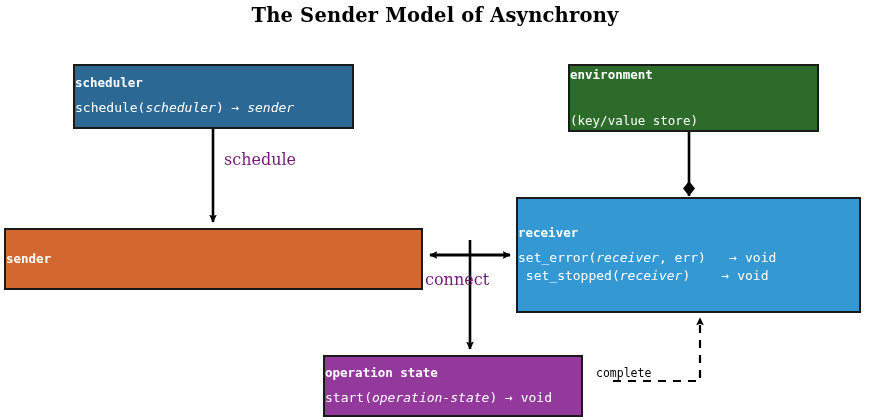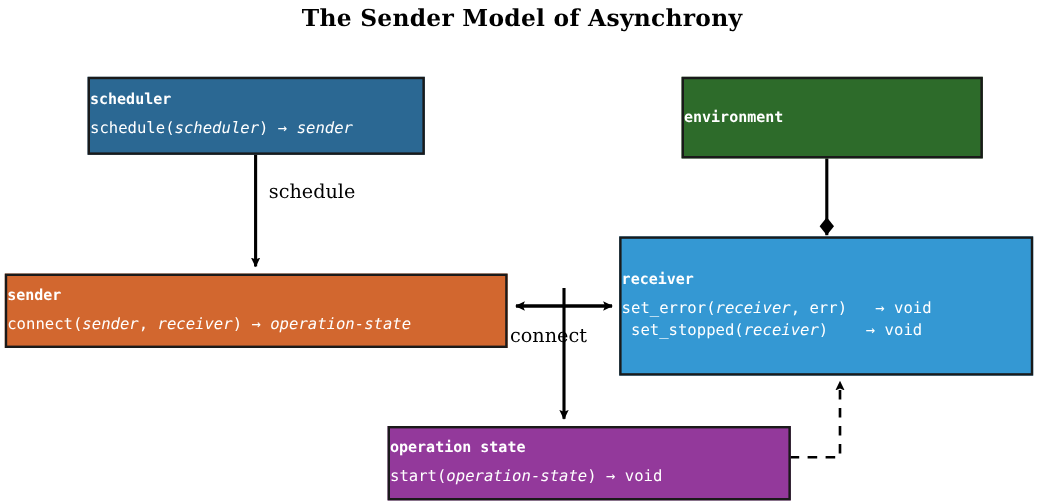--- a/index.html
+++ b/index.html
@@ -77,37 +77,37 @@
   }
   #node-sender {
     left: 4px; top: 228px; width: 419px; height: 62px;
     background: #d2672f;
   }
   #node-receiver {
     left: 516px; top: 197px; width: 345px; height: 116px;
     background: #3498d3;
   }
   #node-operation-state {
-    left: 323px; top: 355px; width: 336px; height: 62px;
+    left: 323px; top: 355px; width: 260px; height: 62px;
     background: #93399b;
   }
 
   
   #edges {
     position: absolute;
     left: 0; top: 0;
     width: 870px;
     height: 420px;
     pointer-events: none;
   }
   .edge-label {
     position: absolute;
     font-family: "DejaVu Serif", serif;
     font-size: 16px;
-    color: #000000;
+    color: #701a75;
     white-space: nowrap;
   }
   .edge-label-mono {
     position: absolute;
     font-family: "DejaVu Sans Mono", monospace;
     font-size: 11.5px;
     color: #000000;
     white-space: nowrap;
     background: #ffffff;
     padding: 0 2px;
@@ -162,27 +162,25 @@
 
   <div class="node" id="node-scheduler" style="background: rgb(43, 104, 147);">
     <div class="hdr">scheduler</div>
     <div class="sigs">
       <div class="sig">schedule(<i>scheduler</i>) → <i>sender</i></div>
     </div>
   </div>
 
   <div class="node" id="node-environment" style="background: rgb(45, 107, 42); gap: 32px;">
     <div class="hdr">environment</div>
+    <div class="sub">(key/value store)</div>
   </div>
 
   <div class="node" id="node-sender" style="background: rgb(210, 103, 47);">
     <div class="hdr">sender</div>
-    <div class="sigs">
-      <div class="sig">connect(<i>sender</i>, <i>receiver</i>) → <i>operation-state</i></div>
-    </div>
   </div>
 
   <div class="node" id="node-receiver" style="background: rgb(52, 152, 211);">
     <div class="hdr">receiver</div>
     <div class="sigs">
       <div class="sig">set_error(<i>receiver</i>, err)   → void</div>
       <div class="sig">set_stopped(<i>receiver</i>)    → void</div>
     </div>
   </div>
 

